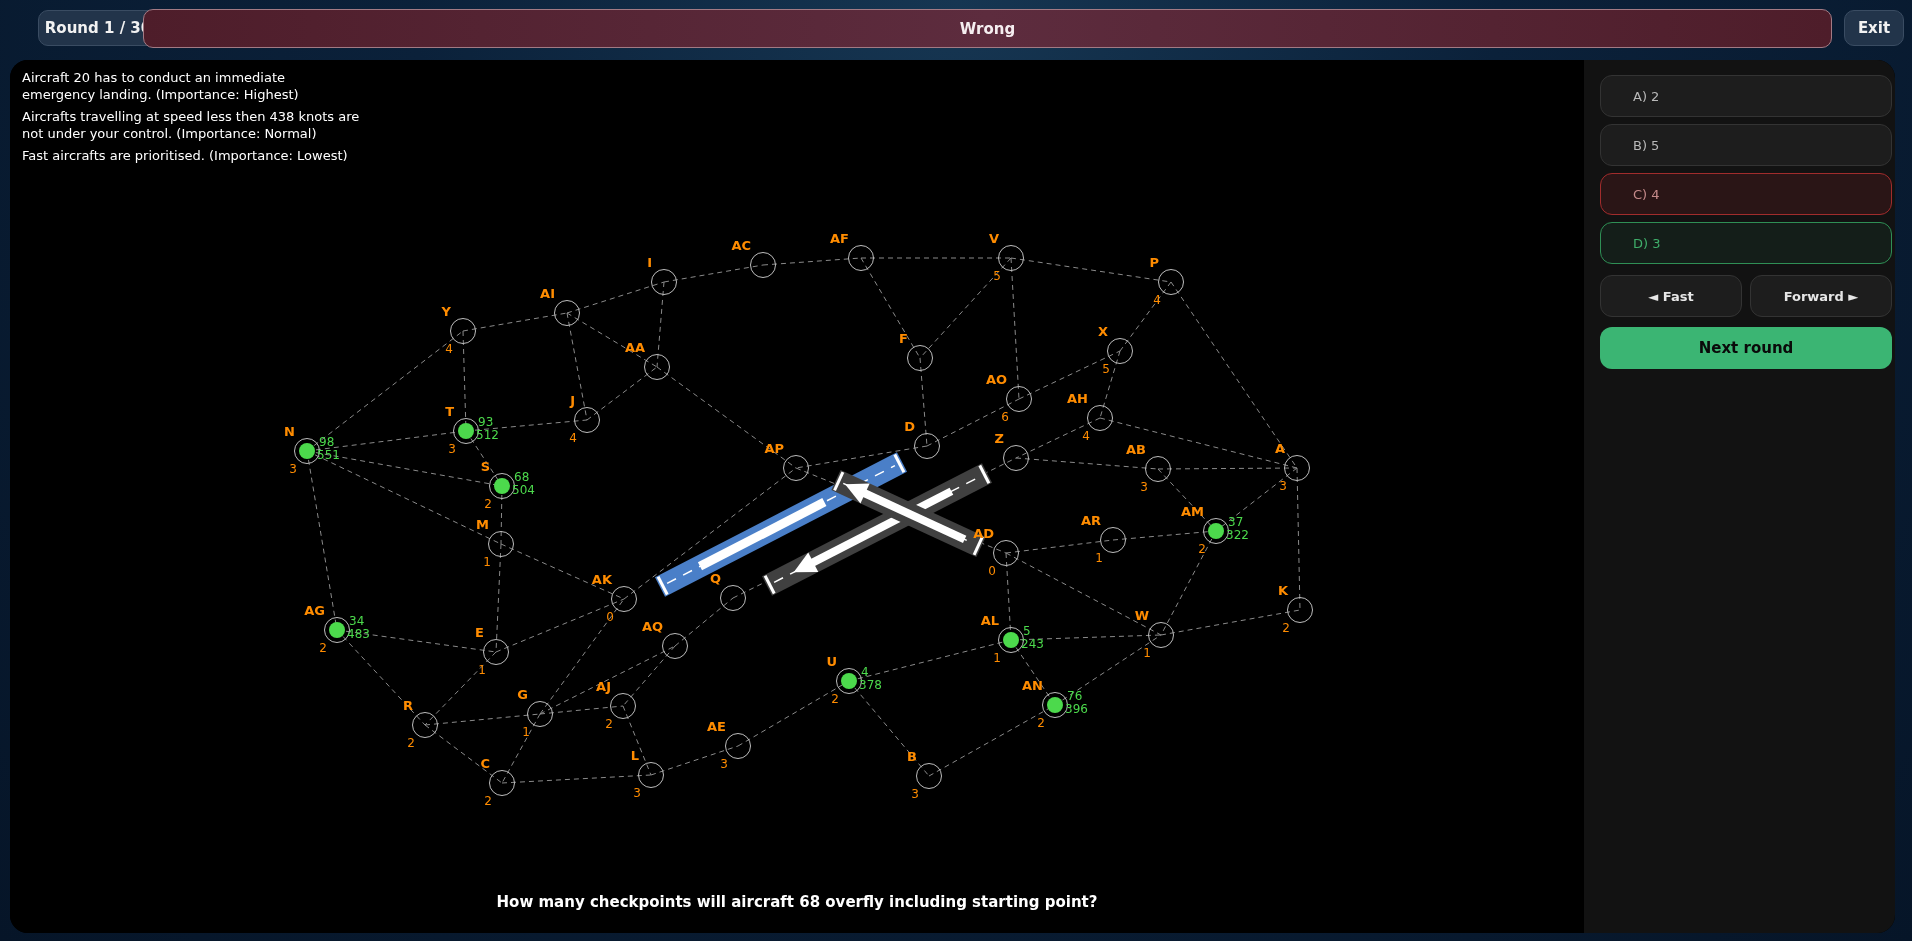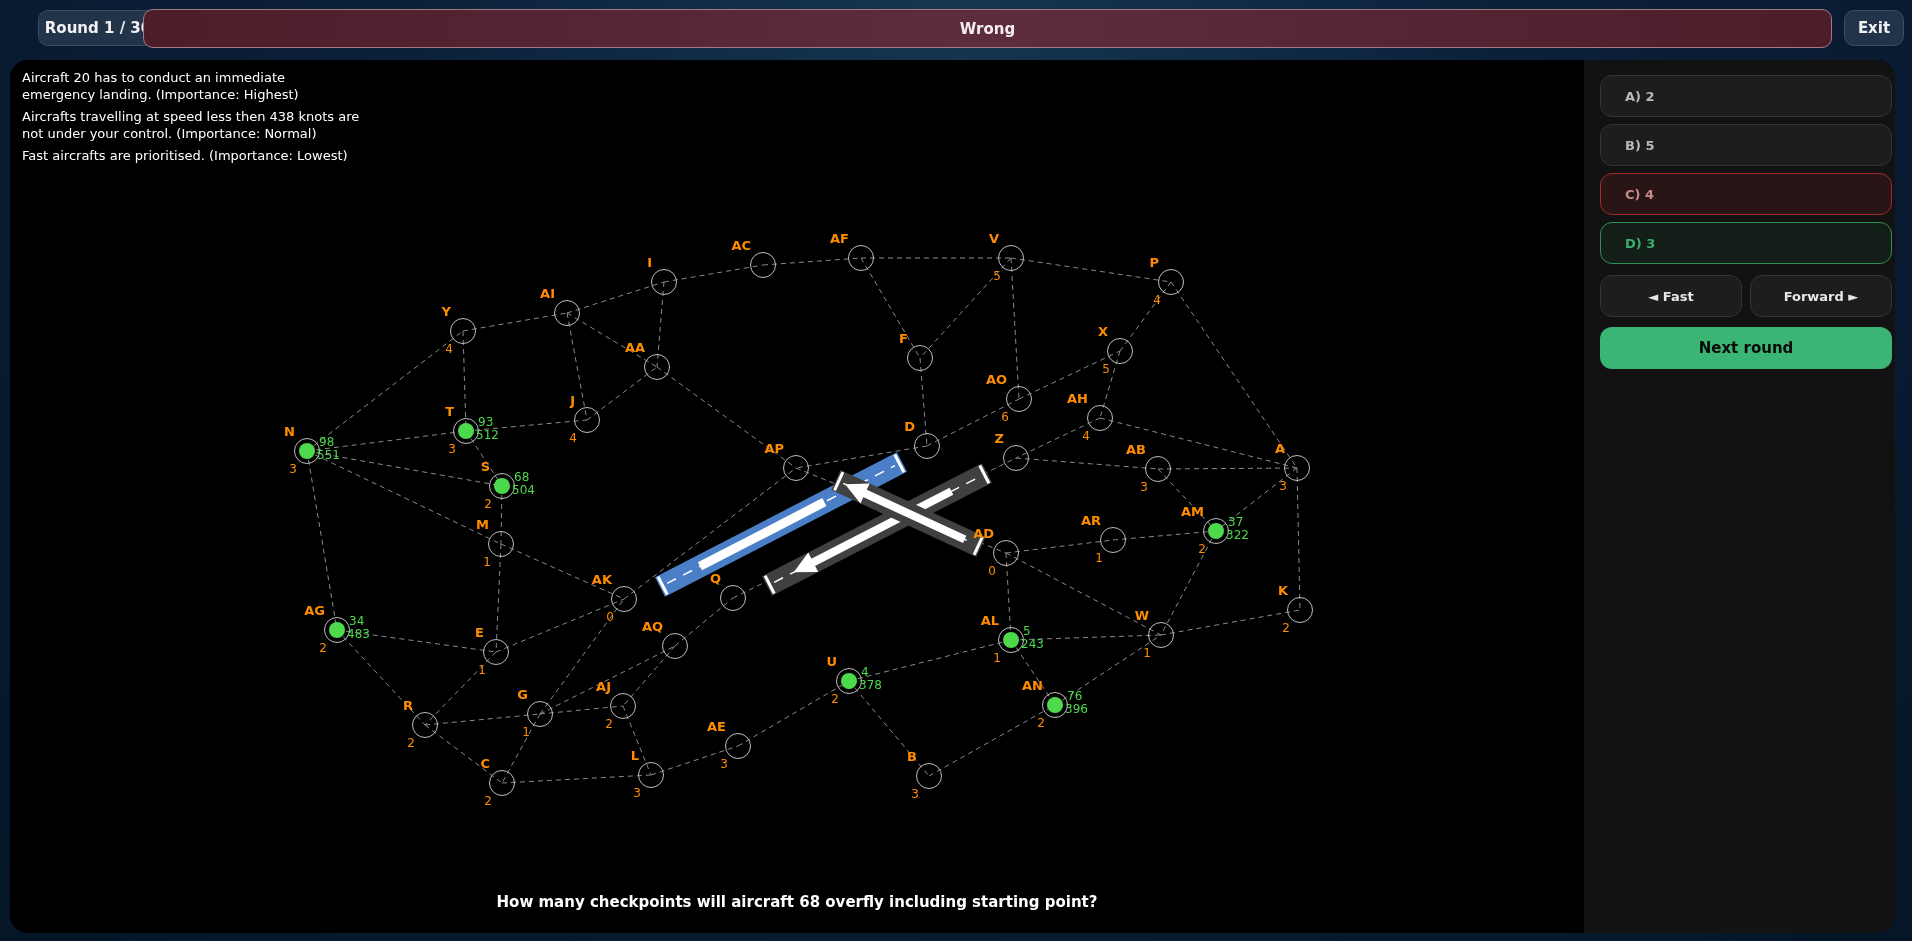--- a/index.html
+++ b/index.html
@@ -38,21 +38,21 @@
   .node-label { fill:#ff8c00; font-size:13px; font-weight:bold; font-family:"DejaVu Sans", sans-serif; }
   .node-num { fill:#ff8c00; font-size:12px; font-family:"DejaVu Sans", sans-serif; }
   .ac-text { fill:#4cd94c; font-size:12px; font-family:"DejaVu Sans", sans-serif; }
   .question {
     position:absolute; left:0; width:1574px; top:833px; text-align:center;
     color:#fff; font-weight:bold; font-size:15px;
   }
   .opt {
     position:absolute; left:16px; width:292px; height:42px; box-sizing:border-box;
     border-radius:12px; border:1px solid #333; background:#1d1d1d;
-    color:#b9b9b9; font-weight:bold; font-size:13px; padding-left:24px;
+    color:#b9b9b9; font-weight:normal; font-size:13px; padding-left:32px;
     display:flex; align-items:center;
   }
   .opt.wrong { border-color:#a12c2c; background:#2a1516; color:#c58a8a; }
   .opt.right { border-color:#2f8f55; background:#141e19; color:#3fae6a; }
   .navbtn {
     position:absolute; top:215px; width:142px; height:42px; box-sizing:border-box;
     border-radius:12px; border:1px solid #333; background:#1d1d1d;
     color:#e6e6e6; font-weight:bold; font-size:13px;
     display:flex; align-items:center; justify-content:center;
   }

